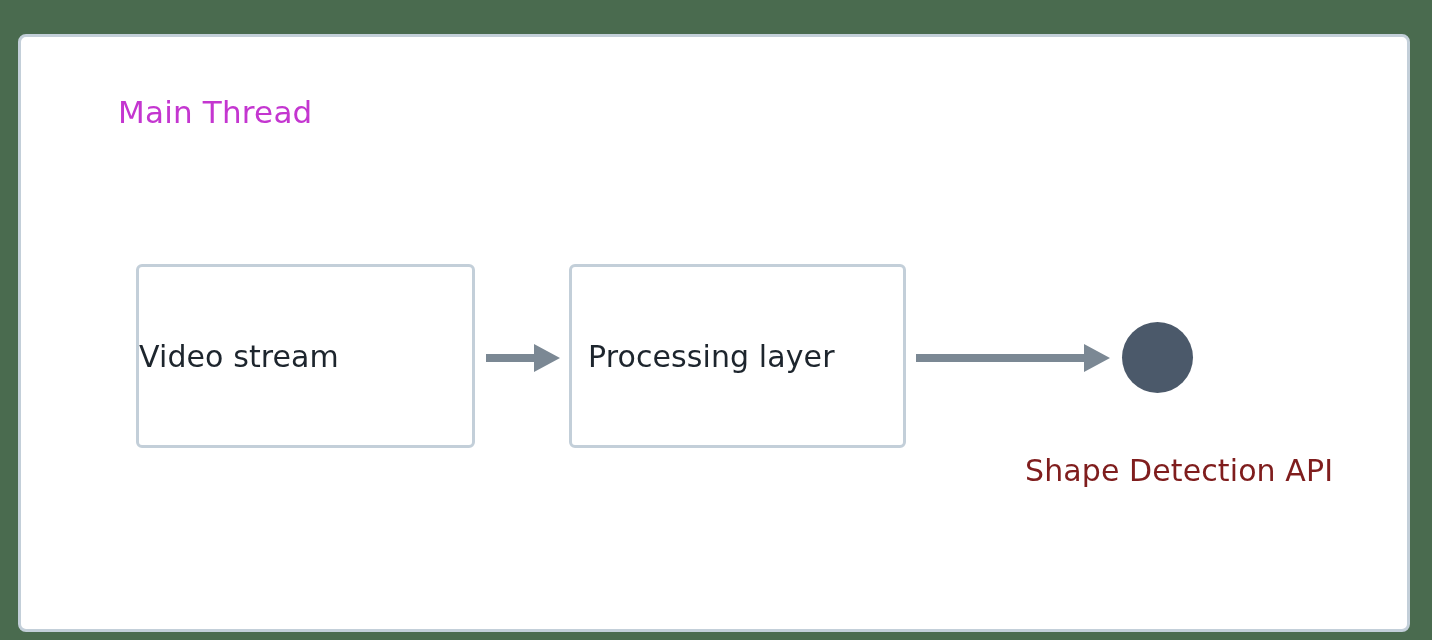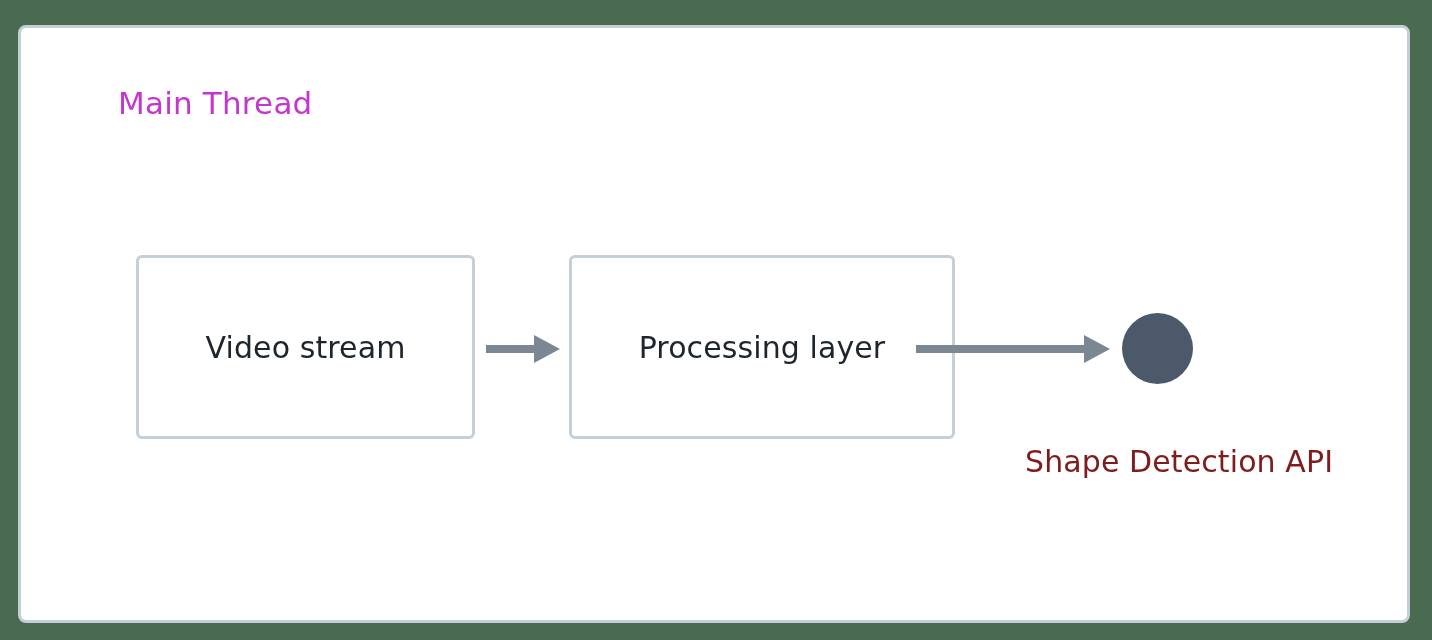--- a/index.html
+++ b/index.html
@@ -17,21 +17,21 @@
   #diagram-root {
     position: relative;
     width: 1432px;
     height: 640px;
   }
 
   
   .thread-container {
     position: absolute;
     left: 18px;
-    top: 25px;
+    top: 34px;
     width: 1392px;
     height: 598px;
     box-sizing: border-box;
     background: #ffffff;
     border: 3px solid #c3cfd9;
     border-radius: 8px;
   }
 
   .thread-title {
     position: absolute;
@@ -46,40 +46,41 @@
 
   
   .node-box {
     position: absolute;
     box-sizing: border-box;
     background: #ffffff;
     border: 3px solid #c3cfd9;
     border-radius: 6px;
     display: flex;
     align-items: center;
-    justify-content: center;
+    justify-content: flex-start;
   }
   .node-box .node-label {
     font-size: 30px;
     color: #1d252d;
     white-space: nowrap;
     letter-spacing: 0.1px;
   }
 
   #node-video {
     left: 115px;
     top: 227px;
     width: 339px;
     height: 184px;
   }
   #node-processing {
     left: 548px;
     top: 227px;
-    width: 386px;
+    width: 337px;
     height: 184px;
+    padding-left: 16px;
   }
 
   
   .arrow {
     position: absolute;
     top: 302px;
     height: 38px;
   }
   #arrow-video-to-processing {
     left: 463px;

